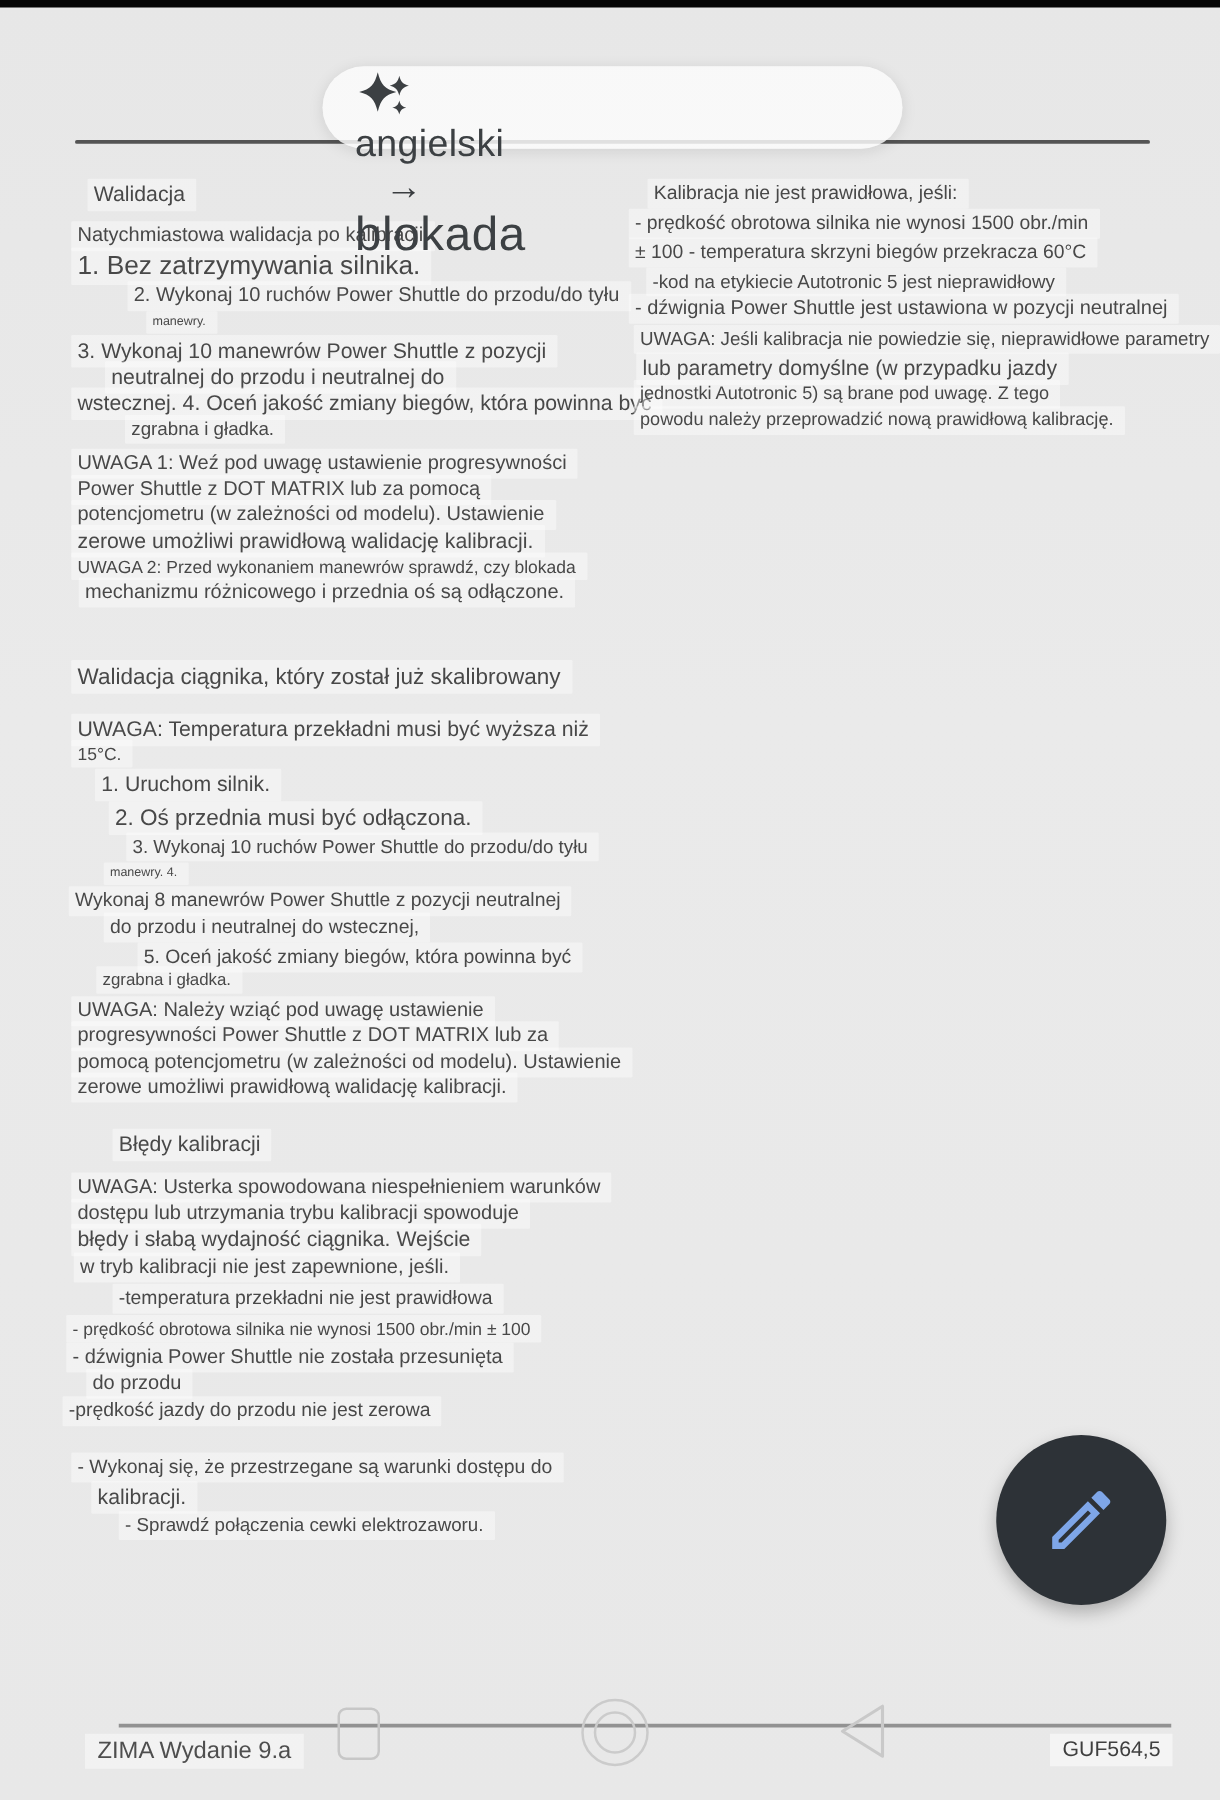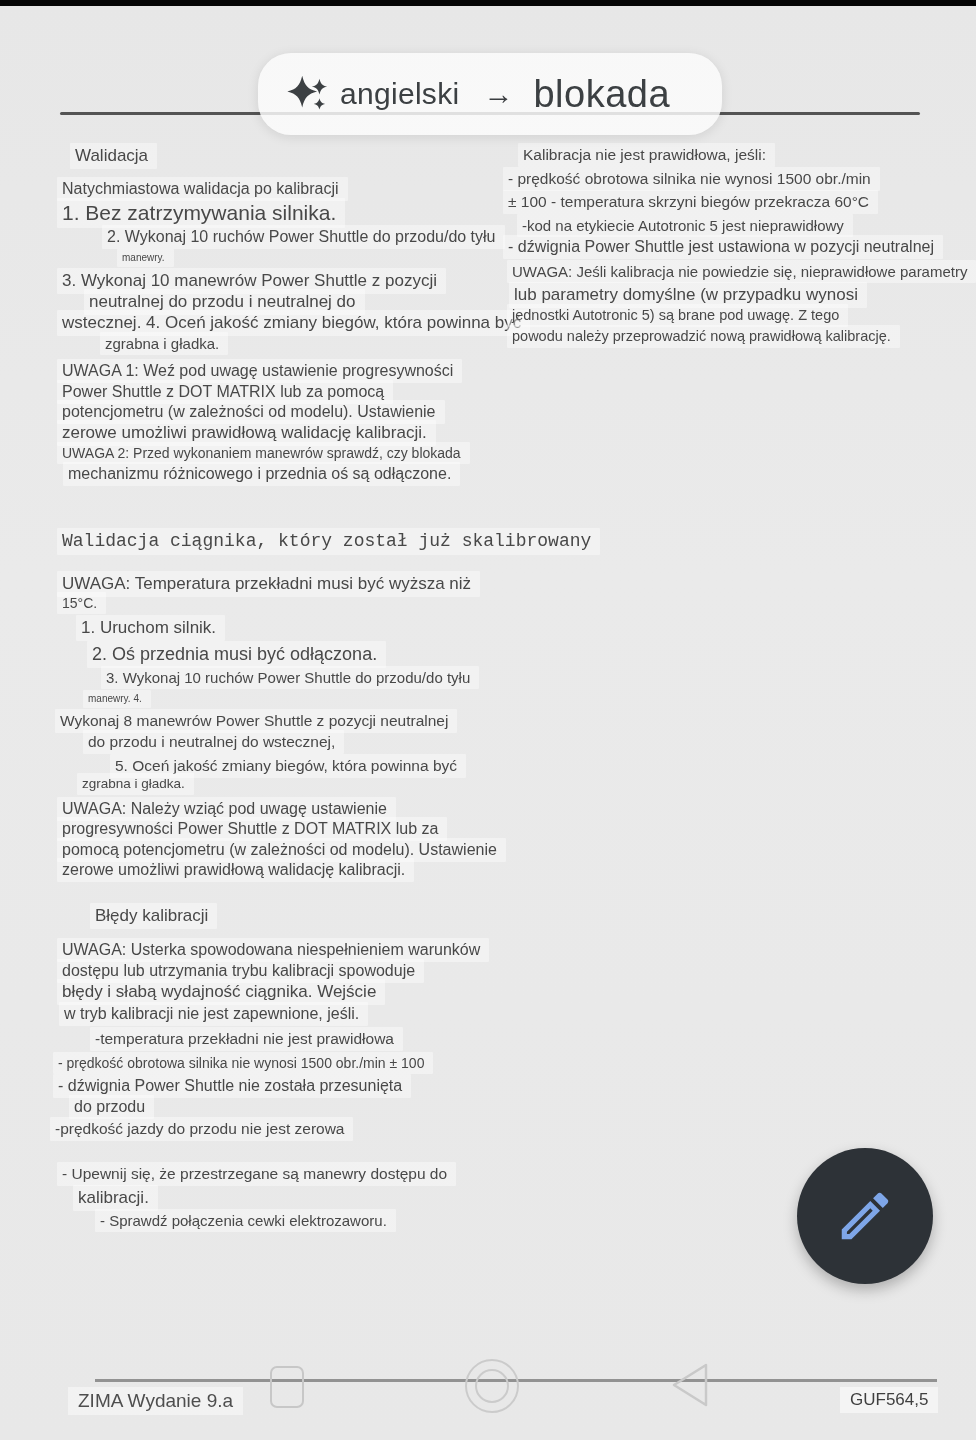--- a/index.html
+++ b/index.html
@@ -10,26 +10,26 @@
     -webkit-font-smoothing:antialiased;
   }
   .top-strip{position:absolute;left:0;top:0;width:976px;height:6px;background:#050505;}
   .page{position:absolute;inset:0;background:linear-gradient(180deg,#e7e7e7 0%,#eaeaea 40%,#e8e8e8 100%);}
   .header-rule{position:absolute;left:60px;top:112px;width:860px;height:3px;background:#545454;border-radius:2px;}
   .header-title{
     position:absolute;left:535px;top:60px;z-index:1;
     font-size:18px;color:#3c4045;letter-spacing:.2px;white-space:nowrap;
   }
   .translate-pill{
-    position:absolute;left:258px;top:53px;width:464px;height:82px;z-index:2;
+    position:absolute;left:258px;top:53px;width:464px;height:66px;z-index:2;
     background:rgba(251,251,252,0.84);
     border-radius:33px;
     box-shadow:0 2px 12px rgba(0,0,0,0.10);
-    display:flex;align-items:center;justify-content:flex-start;
-    padding:0 26px;box-sizing:border-box;cursor:pointer;
+    display:flex;align-items:flex-start;justify-content:flex-start;
+    padding:0 26px;box-sizing:border-box;cursor:pointer;flex-direction:column;
   }
   .pill-sparkle{width:46px;height:46px;flex:0 0 auto;margin-right:10px;}
   .pill-src{font-size:30px;color:#3c4043;letter-spacing:.3px;}
   .pill-arrow{font-size:30px;color:#3a3d40;margin:0 20px 0 24px;}
   .pill-tgt{font-size:38px;color:#3c4043;letter-spacing:.5px;}
   .doc-line{
     position:absolute;white-space:nowrap;color:#484848;
     background:rgba(255,255,255,0.40);
     padding:3px 9px 3px 5px;border-radius:1px;line-height:1.15;
   }
@@ -93,21 +93,21 @@
       <span class="doc-line" style="left: 57px; top: 268px; font-size: 17px;">3. Wykonaj 10 manewrów Power Shuttle z pozycji</span>
       <span class="doc-line" style="left: 84px; top: 289px; font-size: 17px; text-align: center;">neutralnej do przodu i neutralnej do</span>
       <span class="doc-line" style="left: 57px; top: 310px; font-size: 17px;">wstecznej. 4. Oceń jakość zmiany biegów, która powinna być</span>
       <span class="doc-line" style="left: 100px; top: 332px; font-size: 15px;">zgrabna i gładka.</span>
       <span class="doc-line" style="left: 57px; top: 359px; font-size: 16px;">UWAGA 1: Weź pod uwagę ustawienie progresywności</span>
       <span class="doc-line" style="left: 57px; top: 380px; font-size: 16px;">Power Shuttle z DOT MATRIX lub za pomocą</span>
       <span class="doc-line" style="left: 57px; top: 400px; font-size: 16px;">potencjometru (w zależności od modelu). Ustawienie</span>
       <span class="doc-line" style="left: 57px; top: 420px; font-size: 17px;">zerowe umożliwi prawidłową walidację kalibracji.</span>
       <span class="doc-line" style="left: 57px; top: 442px; font-size: 14px;">UWAGA 2: Przed wykonaniem manewrów sprawdź, czy blokada</span>
       <span class="doc-line" style="left: 63px; top: 462px; font-size: 16px;">mechanizmu różnicowego i przednia oś są odłączone.</span>
-      <span class="doc-line" style="left: 57px; top: 528px; font-size: 18px; font-family: Liberation Mono, monospace;">Walidacja ciągnika, który został już skalibrowany</span>
+      <span class="doc-line" style="left: 57px; top: 528px; font-size: 18px;">Walidacja ciągnika, który został już skalibrowany</span>
       <span class="doc-line" style="left: 57px; top: 571px; font-size: 17px;">UWAGA: Temperatura przekładni musi być wyższa niż</span>
       <span class="doc-line" style="left: 57px; top: 592px; font-size: 14px;">15°C.</span>
       <span class="doc-line" style="left: 76px; top: 615px; font-size: 17px;">1. Uruchom silnik.</span>
       <span class="doc-line" style="left: 87px; top: 641px; font-size: 18px;">2. Oś przednia musi być odłączona.</span>
       <span class="doc-line" style="left: 101px; top: 666px; font-size: 15px;">3. Wykonaj 10 ruchów Power Shuttle do przodu/do tyłu</span>
       <span class="doc-line" style="left: 83px; top: 690px; font-size: 10px;">manewry. 4.</span>
       <span class="doc-line" style="left: 55px; top: 709px; font-size: 15.5px;">Wykonaj 8 manewrów Power Shuttle z pozycji neutralnej</span>
       <span class="doc-line" style="left: 83px; top: 730px; font-size: 15.5px;">do przodu i neutralnej do wstecznej,</span>
       <span class="doc-line" style="left: 110px; top: 754px; font-size: 15.5px;">5. Oceń jakość zmiany biegów, która powinna być</span>
       <span class="doc-line" style="left: 77px; top: 773px; font-size: 13.5px;">zgrabna i gładka.</span>
@@ -118,30 +118,30 @@
       <span class="doc-line" style="left: 90px; top: 903px; font-size: 17px;">Błędy kalibracji</span>
       <span class="doc-line" style="left: 57px; top: 938px; font-size: 16px;">UWAGA: Usterka spowodowana niespełnieniem warunków</span>
       <span class="doc-line" style="left: 57px; top: 959px; font-size: 16px;">dostępu lub utrzymania trybu kalibracji spowoduje</span>
       <span class="doc-line" style="left: 57px; top: 979px; font-size: 17px;">błędy i słabą wydajność ciągnika. Wejście</span>
       <span class="doc-line" style="left: 59px; top: 1002px; font-size: 16px;">w tryb kalibracji nie jest zapewnione, jeśli.</span>
       <span class="doc-line" style="left: 90px; top: 1027px; font-size: 15.5px;">-temperatura przekładni nie jest prawidłowa</span>
       <span class="doc-line" style="left: 53px; top: 1052px; font-size: 14px;">- prędkość obrotowa silnika nie wynosi 1500 obr./min ± 100</span>
       <span class="doc-line" style="left: 53px; top: 1074px; font-size: 16px;">- dźwignia Power Shuttle nie została przesunięta</span>
       <span class="doc-line" style="left: 69px; top: 1095px; font-size: 16px;">do przodu</span>
       <span class="doc-line" style="left: 50px; top: 1117px; font-size: 15.5px;">-prędkość jazdy do przodu nie jest zerowa</span>
-      <span class="doc-line" style="left: 57px; top: 1162px; font-size: 15.5px;">-  Upewnij się, że przestrzegane są manewry dostępu do</span>
+      <span class="doc-line" style="left: 57px; top: 1162px; font-size: 15.5px;">-  Wykonaj się, że przestrzegane są warunki dostępu do</span>
       <span class="doc-line" style="left: 73px; top: 1185px; font-size: 17px;">kalibracji.</span>
       <span class="doc-line" style="left: 95px; top: 1209px; font-size: 15px;">- Sprawdź połączenia cewki elektrozaworu.</span>
       <span class="doc-line" style="left: 518px; top: 143px; font-size: 15.5px;">Kalibracja nie jest prawidłowa, jeśli:</span>
       <span class="doc-line" style="left: 503px; top: 167px; font-size: 15.5px;">- prędkość obrotowa silnika nie wynosi 1500 obr./min</span>
       <span class="doc-line" style="left: 503px; top: 190px; font-size: 15.5px;">± 100 - temperatura skrzyni biegów przekracza 60°C</span>
       <span class="doc-line" style="left: 517px; top: 214px; font-size: 15px;">-kod na etykiecie Autotronic 5 jest nieprawidłowy</span>
       <span class="doc-line" style="left: 503px; top: 235px; font-size: 16px;">-  dźwignia Power Shuttle jest ustawiona w pozycji neutralnej</span>
       <span class="doc-line" style="left: 507px; top: 260px; font-size: 15px;">UWAGA: Jeśli kalibracja nie powiedzie się, nieprawidłowe parametry</span>
-      <span class="doc-line" style="left: 509px; top: 282px; font-size: 17px;">lub parametry domyślne (w przypadku wynosi</span>
+      <span class="doc-line" style="left: 509px; top: 282px; font-size: 17px;">lub parametry domyślne (w przypadku jazdy</span>
       <span class="doc-line" style="left: 507px; top: 304px; font-size: 14.5px;">jednostki Autotronic 5) są brane pod uwagę. Z tego</span>
       <span class="doc-line" style="left: 507px; top: 325px; font-size: 14.5px;">powodu należy przeprowadzić nową prawidłową kalibrację.</span>
     </div>
 
   <div class="footer-rule"></div>
   <div class="footer-left">ZIMA Wydanie 9.a</div>
   <div class="footer-right">GUF564,5</div>
 
   <div class="nav-recents"></div>
   <div class="nav-home-outer">

